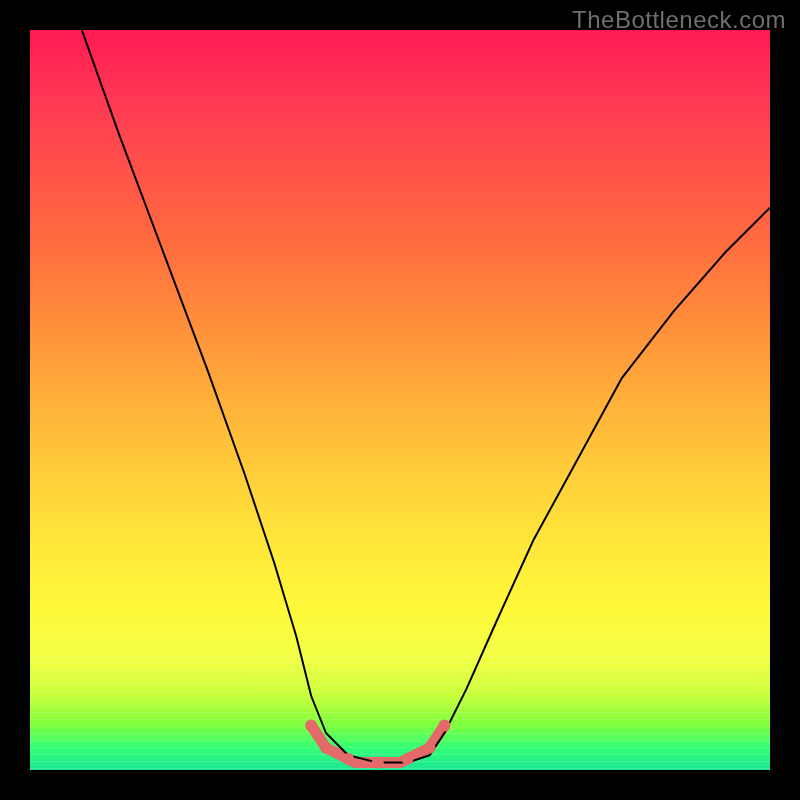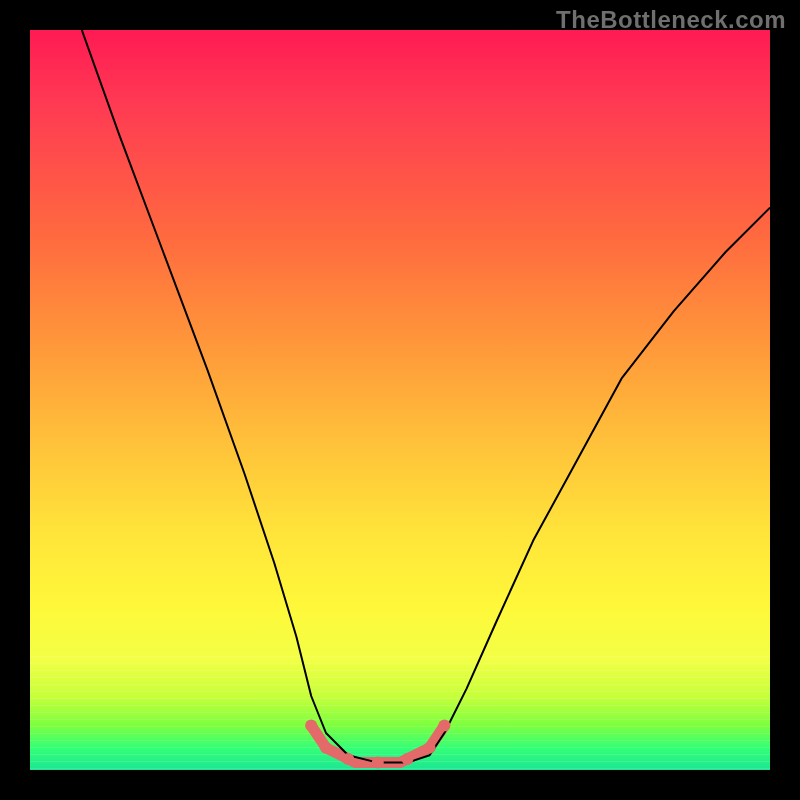--- a/index.html
+++ b/index.html
@@ -16,21 +16,21 @@
     width: 800px;
     height: 800px;
     background: #000;
   }
   .watermark {
     position: absolute;
     top: 6px;
     right: 14px;
     color: #6f6f6f;
     font-size: 24px;
-    font-weight: 700;
+    font-weight: 400;
     letter-spacing: 0.5px;
     z-index: 30;
   }
   .plot-area {
     position: absolute;
     left: 30px;
     top: 30px;
     width: 740px;
     height: 740px;
     overflow: hidden;

